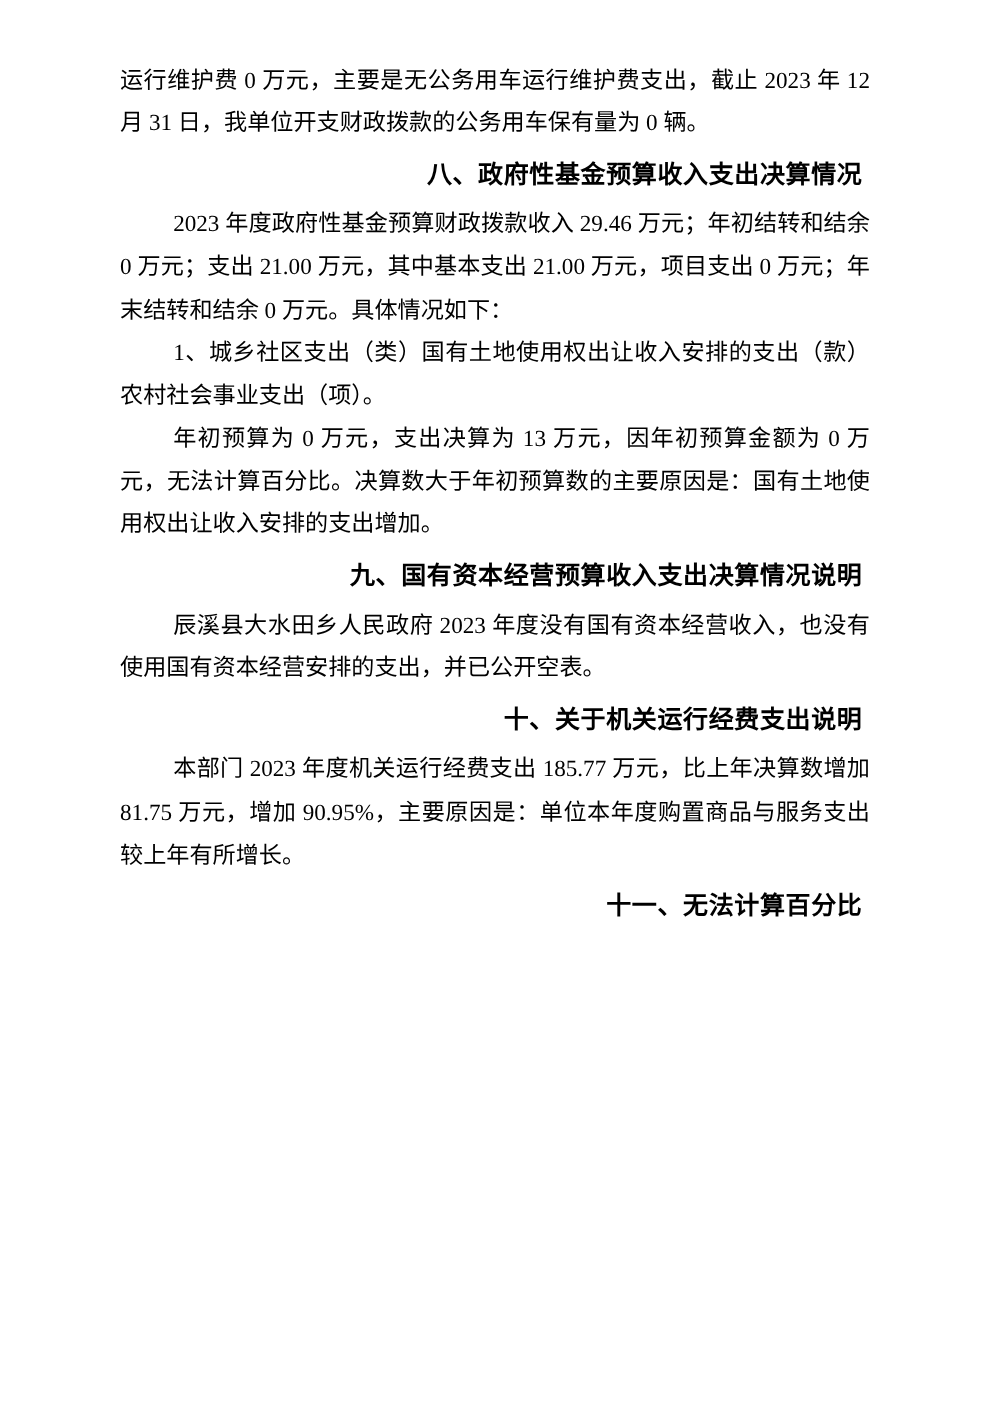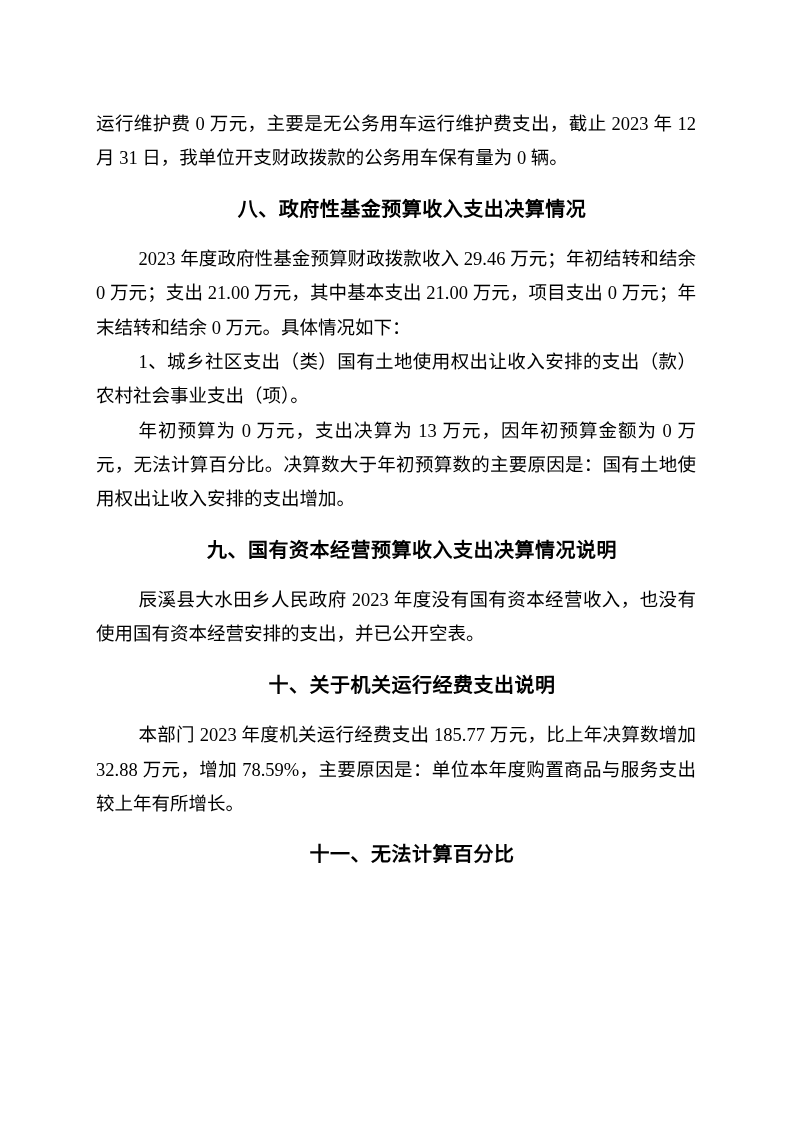--- a/index.html
+++ b/index.html
@@ -6,45 +6,45 @@
     margin: 0;
     padding: 0;
     background: #ffffff;
   }
   .page {
     position: relative;
     width: 793px;
     height: 1122px;
     background: #ffffff;
     box-sizing: border-box;
-    padding: 107px 97px 0 96px;
+    padding: 48px 97px 0 96px;
     overflow: hidden;
     color: #000000;
     font-family: "Liberation Serif", "DejaVu Serif", serif;
     font-size: 18.5px;
     line-height: 34.35px;
   }
   .para {
     margin: 0;
     text-align: justify;
     text-justify: inter-character;
     text-indent: 2.3em;
     word-break: break-all;
   }
   .para.no-indent {
     text-indent: 0;
   }
   .heading {
-    margin: 16px;
+    margin: 6px;
     font-family: "Liberation Sans", "DejaVu Sans", sans-serif;
     font-weight: 700;
     font-size: 20px;
     line-height: 34.35px;
     text-indent: 32px;
-    text-align: center;
+    text-align: right;
     letter-spacing: 0.5px;
   }
 </style>
 </head>
 <body>
 
 <div class="page">
   <p class="para no-indent">运行维护费 0 万元，主要是无公务用车运行维护费支出，截止 2023 年 12 月 31 日，我单位开支财政拨款的公务用车保有量为 0 辆。</p>
 
   <h2 class="heading">八、政府性基金预算收入支出决算情况</h2>
@@ -56,16 +56,16 @@
   <p class="para">年初预算为 0 万元，支出决算为 13 万元，因年初预算金额为 0 万元，无法计算百分比。决算数大于年初预算数的主要原因是：国有土地使用权出让收入安排的支出增加。</p>
 
 
 
   <h2 class="heading">九、国有资本经营预算收入支出决算情况说明</h2>
 
   <p class="para">辰溪县大水田乡人民政府 2023 年度没有国有资本经营收入，也没有使用国有资本经营安排的支出，并已公开空表。</p>
 
   <h2 class="heading">十、关于机关运行经费支出说明</h2>
 
-  <p class="para">本部门 2023 年度机关运行经费支出 185.77 万元，比上年决算数增加 32.88 万元，增加 78.59%，主要原因是：单位本年度购置商品与服务支出较上年有所增长。</p>
+  <p class="para">本部门 2023 年度机关运行经费支出 185.77 万元，比上年决算数增加 81.75 万元，增加 90.95%，主要原因是：单位本年度购置商品与服务支出较上年有所增长。</p>
 
   <h2 class="heading">十一、无法计算百分比</h2>
 </div>
 
 </body></html>

